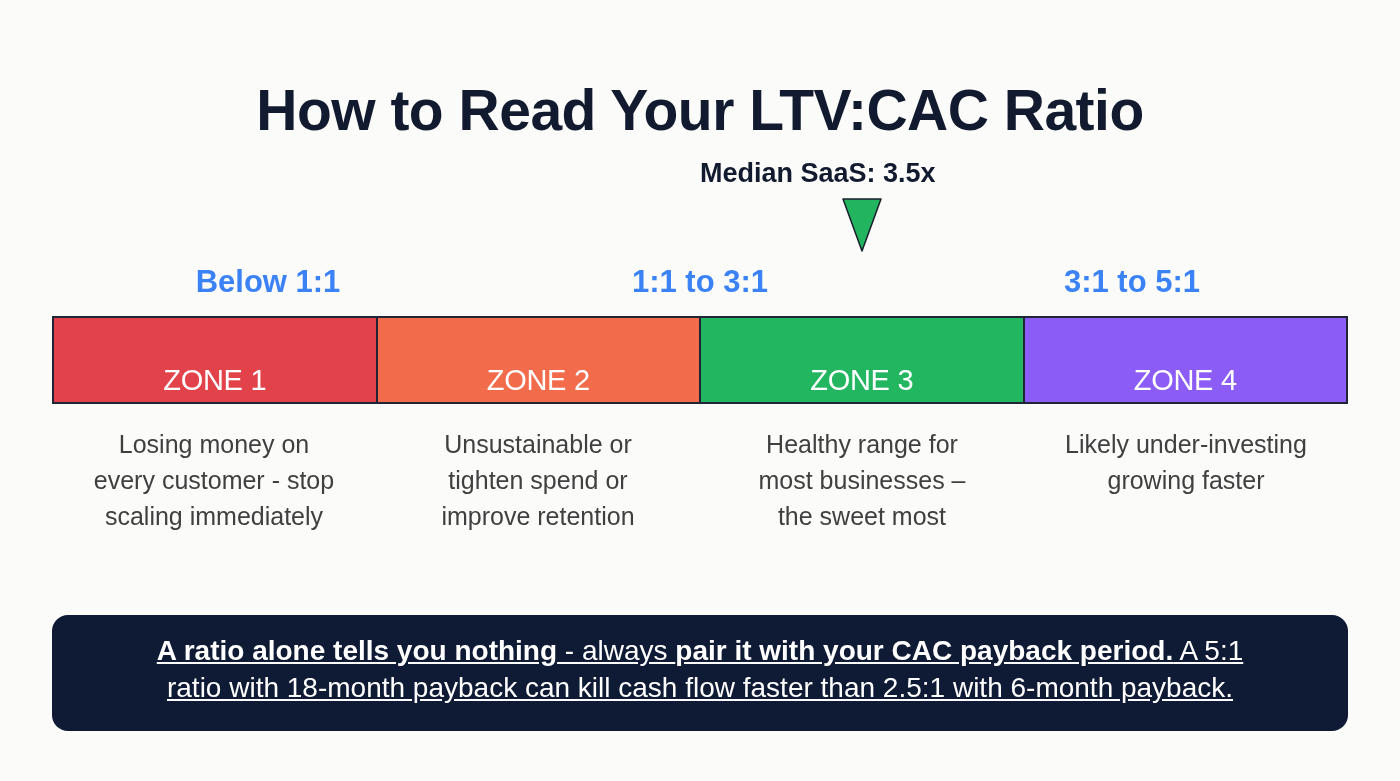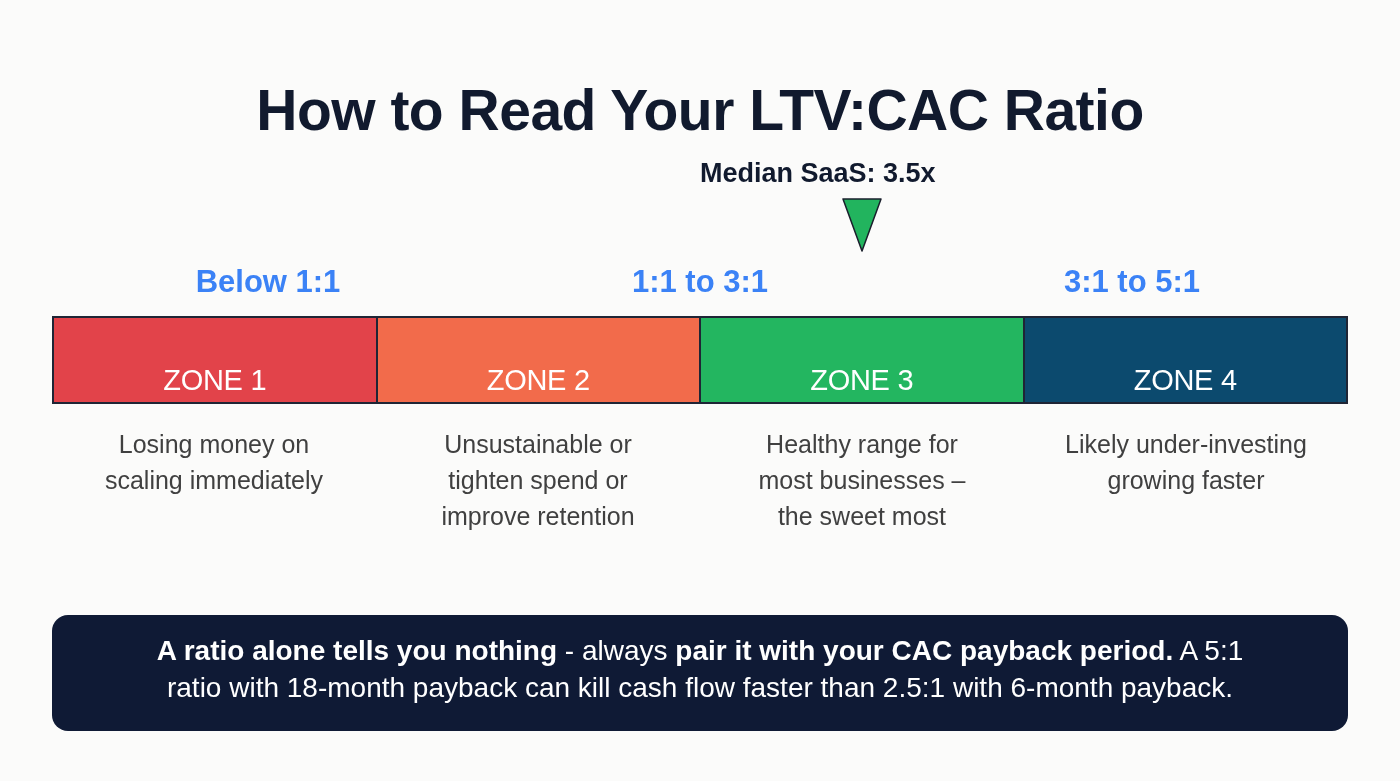--- a/index.html
+++ b/index.html
@@ -123,20 +123,21 @@
       width: 1296px;
       height: 116px;
       box-sizing: border-box;
       background: #0f1a35;
       border-radius: 16px;
       color: #ffffff;
       text-align: center;
       font-size: 28px;
       line-height: 37px;
       padding-top: 17px;
+      text-decoration: underline;
     }
     .callout .line {
       display: block;
       white-space: nowrap;
     }
     .callout b {
       font-weight: 700;
     }
   </style>
 </head>
@@ -160,28 +161,29 @@
 <div class="bar">
   <div class="segment" style="background:#e2434a;">
     <span>ZONE 1</span>
   </div>
   <div class="segment" style="background:#f26b4b;">
     <span>ZONE 2</span>
   </div>
   <div class="segment" style="background:#23b660;">
     <span>ZONE 3</span>
   </div>
-  <div class="segment" style="background:#0c4a6e;">
+  <div class="segment" style="background:#8b5cf6;">
     <span>ZONE 4</span>
   </div>
 </div>
 
 <div class="descriptions">
   <div class="desc">
     <span>Losing money on</span>
+    <span>every customer - stop</span>
     <span>scaling immediately</span>
   </div>
   <div class="desc">
     <span>Unsustainable or</span>
     <span>tighten spend or</span>
     <span>improve retention</span>
   </div>
   <div class="desc">
     <span>Healthy range for</span>
     <span>most businesses –</span>

